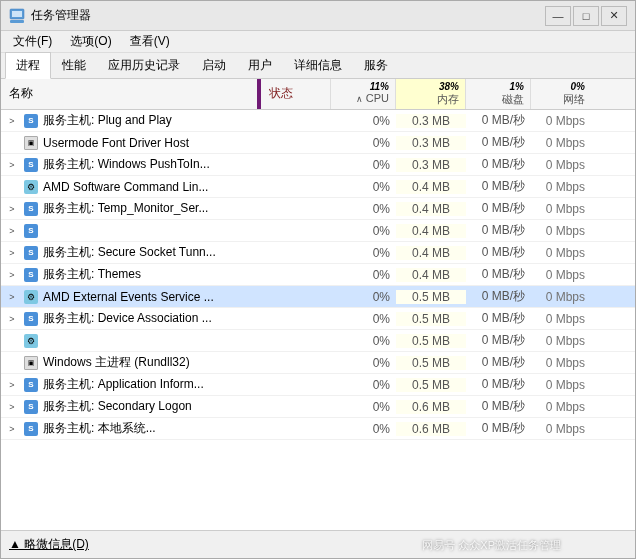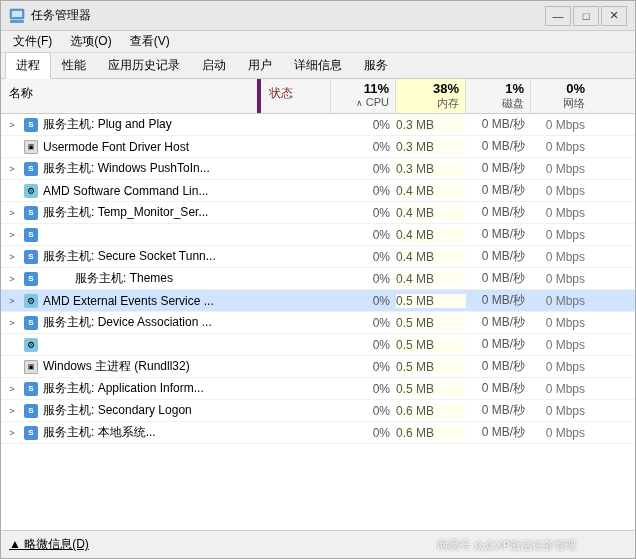--- a/index.html
+++ b/index.html
@@ -105,22 +105,23 @@
 
     .tab.active {
       background: #fff;
       border-color: #ccc;
       border-bottom: 1px solid #fff;
       margin-bottom: -1px;
       z-index: 1;
     }
 
     .col-header-val {
-      font-size: 13px;
+      font-size: 10px;
       font-weight: bold;
+      font-style: italic;
     }
 
     .col-header-label {
       font-size: 11px;
       color: #555;
     }
 
     .col-header-cpu-block {
       flex: 0 0 65px;
       display: flex;
@@ -218,23 +219,23 @@
     .cell-cpu {
       flex: 0 0 65px;
       padding: 0 6px;
       font-size: 12px;
       text-align: right;
       color: #555;
     }
 
     .cell-mem {
       flex: 0 0 70px;
-      padding: 0 0;
-      font-size: 12px;
-      text-align: left;
+      padding: 0 14px;
+      font-size: 12px;
+      text-align: center;
       color: #555;
       background: #fffff0;
     }
 
     .cell-disk {
       flex: 0 0 65px;
       padding: 0 6px;
       font-size: 12px;
       text-align: right;
       color: #555;
@@ -260,21 +261,21 @@
     .status-text {
       font-size: 12px;
       color: #000;
       text-decoration: underline;
       cursor: pointer;
     }
 
     .watermark {
       position: absolute;
       bottom: 6px;
-      right: 60px;
+      right: 75px;
       font-size: 11px;
       color: rgba(255,255,255,0.85);
       text-shadow: 0 0 3px rgba(0,0,0,0.5);
       pointer-events: none;
       z-index: 10;
       margin-top: 42px;
     }
 
     .header-row-wrapper {
       display: flex;
@@ -465,21 +466,21 @@
     <div class="cell-mem" style="background:#fffff0;">0.4 MB</div>
     <div class="cell-disk">0 MB/秒</div>
     <div class="cell-net">0 Mbps</div>
   </div>
       <div class="table-row">
     <div class="cell-name">
       <div class="cell-expand" style="font-size:9px;color:#555;">&gt;</div>
       <div class="cell-icon">
             <div style="width:14px;height:14px;background:#4a90d9;border-radius:2px;display:flex;align-items:center;justify-content:center;color:white;font-size:8px;font-weight:bold;">S</div>
           </div>
-      <span style="overflow:hidden;text-overflow:ellipsis;white-space:nowrap;margin-left:32px;">服务主机: Themes</span>
+      <span style="overflow:hidden;text-overflow:ellipsis;white-space:nowrap;">服务主机: Themes</span>
     </div>
     <div class="cell-status"></div>
     <div class="cell-cpu">0%</div>
     <div class="cell-mem" style="background:#fffff0;">0.4 MB</div>
     <div class="cell-disk">0 MB/秒</div>
     <div class="cell-net">0 Mbps</div>
   </div>
       <div class="table-row highlighted">
     <div class="cell-name">
       <div class="cell-expand" style="font-size:9px;color:#555;">&gt;</div>

